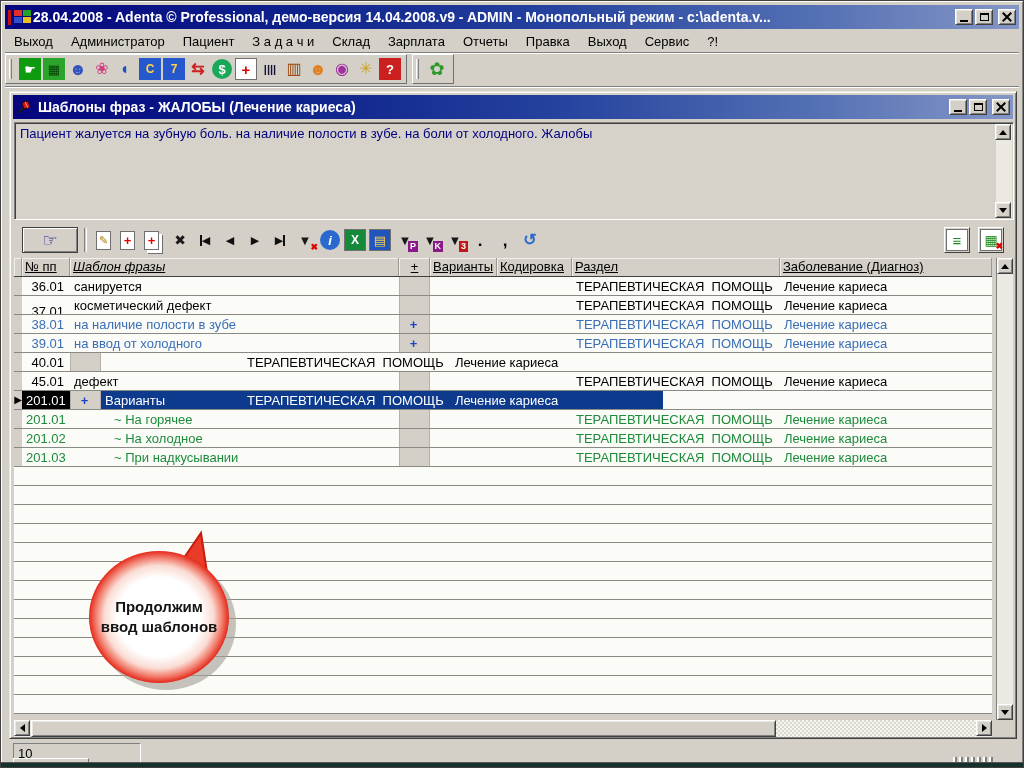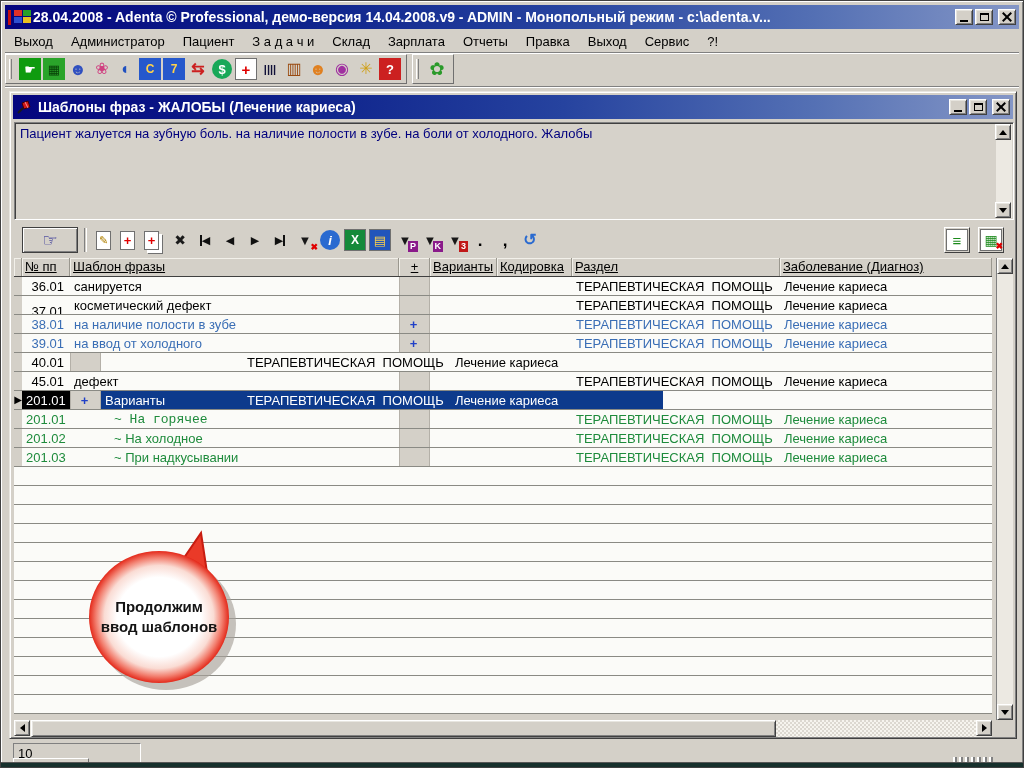--- a/index.html
+++ b/index.html
@@ -338,21 +338,21 @@
               <span class="g" style="color: rgb(26, 138, 26); font-size: 14px;">▦</span>
               <span class="ov" style="color: rgb(224, 0, 0);">✖</span>
             </span>
           </span>
         </span>
     </div>
 
     <div class="grid-header">
         <span class="gh-cell" style="width: 8px;"></span>
         <span class="gh-cell" style="width: 48px;">№ пп</span>
-        <span class="gh-cell" style="width: 329px;">Шаблон фразы</span>
+        <span class="gh-cell" style="width: 329px; font-style: italic;">Шаблон фразы</span>
         <span class="gh-cell" style="width: 31px; text-align: center;">+</span>
         <span class="gh-cell" style="width: 67px;">Варианты</span>
         <span class="gh-cell" style="width: 75px;">Кодировка</span>
         <span class="gh-cell" style="width: 208px;">Раздел</span>
         <span class="gh-cell" style="width: 212px;">Заболевание (Диагноз)</span>
       </div>
 
     <div class="grid-body">
         <div class="grow">
           <span class="gcell c-indicator" style="width: 8px;"></span>
@@ -418,21 +418,21 @@
           <span class="gcell c-num sel-dark" style="width: 48px;">201.01</span>
           <span class="gcell c-plus" style="width: 31px;">+</span>
           <span class="gcell c-variants sel-blue" style="width: 67px;">Варианты</span>
           <span class="gcell c-coding sel-blue" style="width: 75px;"></span>
           <span class="gcell c-section sel-blue" style="width: 208px;">ТЕРАПЕВТИЧЕСКАЯ  ПОМОЩЬ</span>
           <span class="gcell c-disease sel-blue" style="width: 212px;">Лечение кариеса</span>
         </div>
         <div class="grow r-green">
           <span class="gcell c-indicator" style="width: 8px;"></span>
           <span class="gcell c-num" style="width: 48px;">201.01</span>
-          <span class="gcell c-phrase" style="width: 329px; padding-left: 44px; font-family: Liberation Mono, monospace;">~ На горячее</span>
+          <span class="gcell c-phrase" style="width: 329px; padding-left: 44px;">~ На горячее</span>
           <span class="gcell c-plus" style="width: 31px;"></span>
           <span class="gcell c-variants" style="width: 67px;"></span>
           <span class="gcell c-coding" style="width: 75px;"></span>
           <span class="gcell c-section" style="width: 208px;">ТЕРАПЕВТИЧЕСКАЯ  ПОМОЩЬ</span>
           <span class="gcell c-disease" style="width: 212px;">Лечение кариеса</span>
         </div>
         <div class="grow r-green">
           <span class="gcell c-indicator" style="width: 8px;"></span>
           <span class="gcell c-num" style="width: 48px;">201.02</span>
           <span class="gcell c-phrase" style="width: 329px; padding-left: 44px;">~ На холодное</span>

